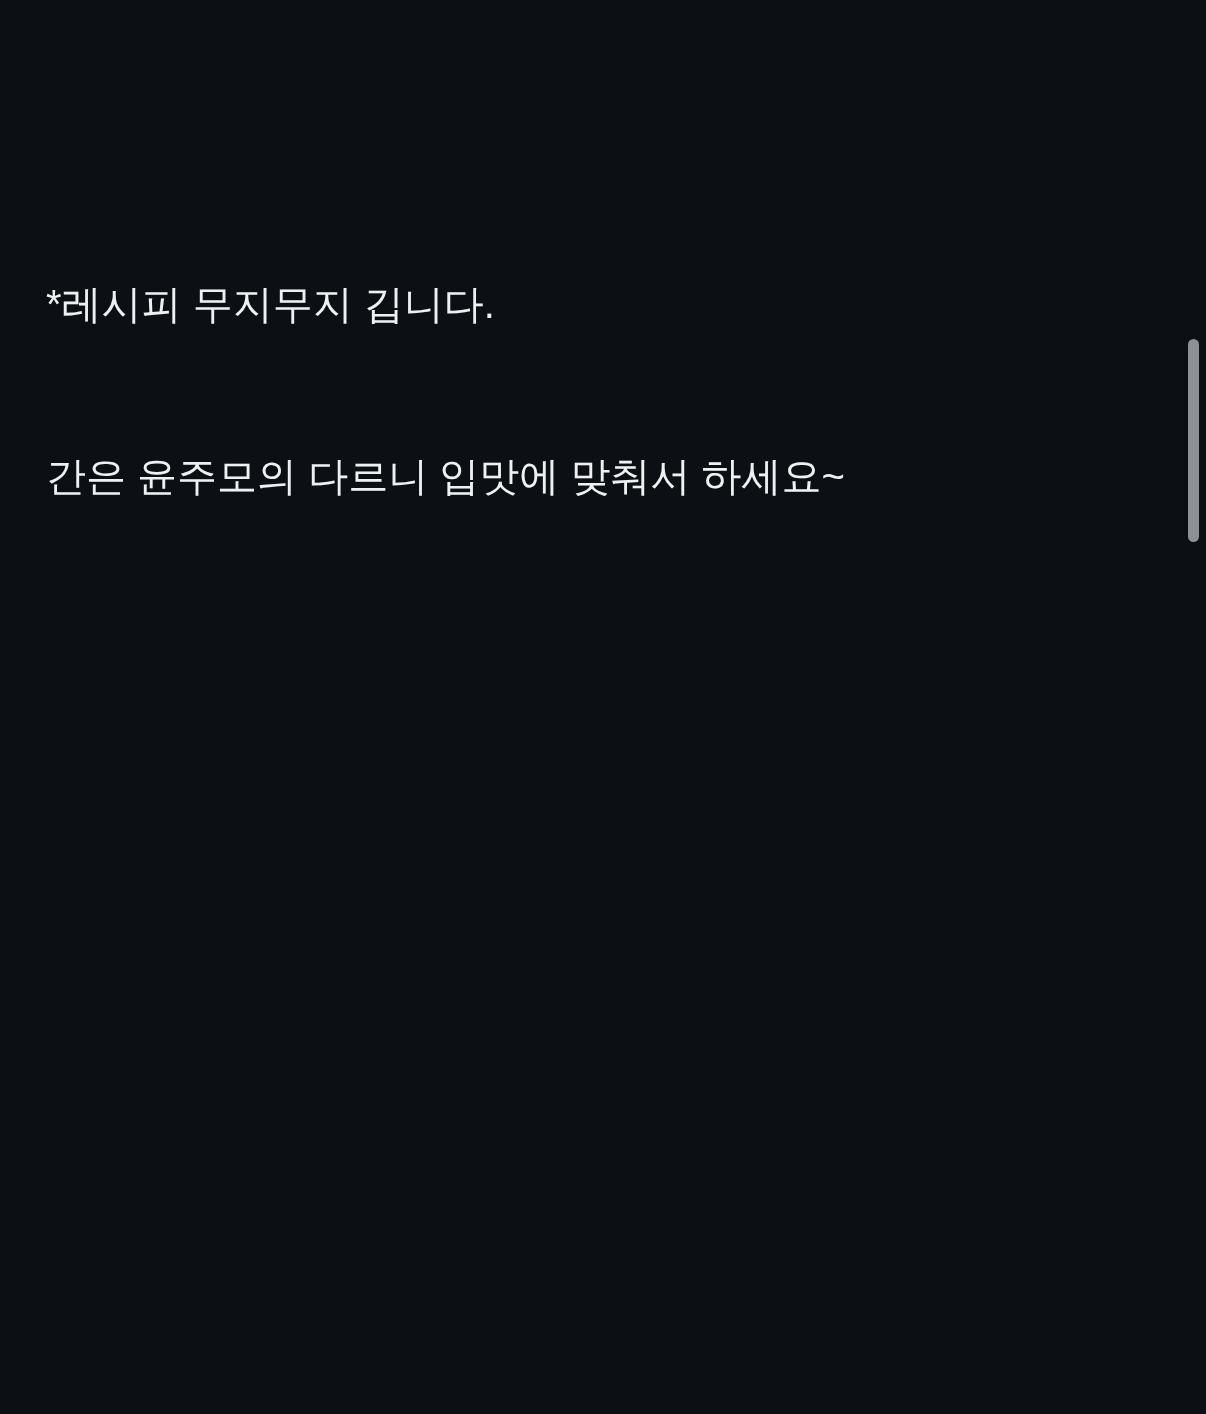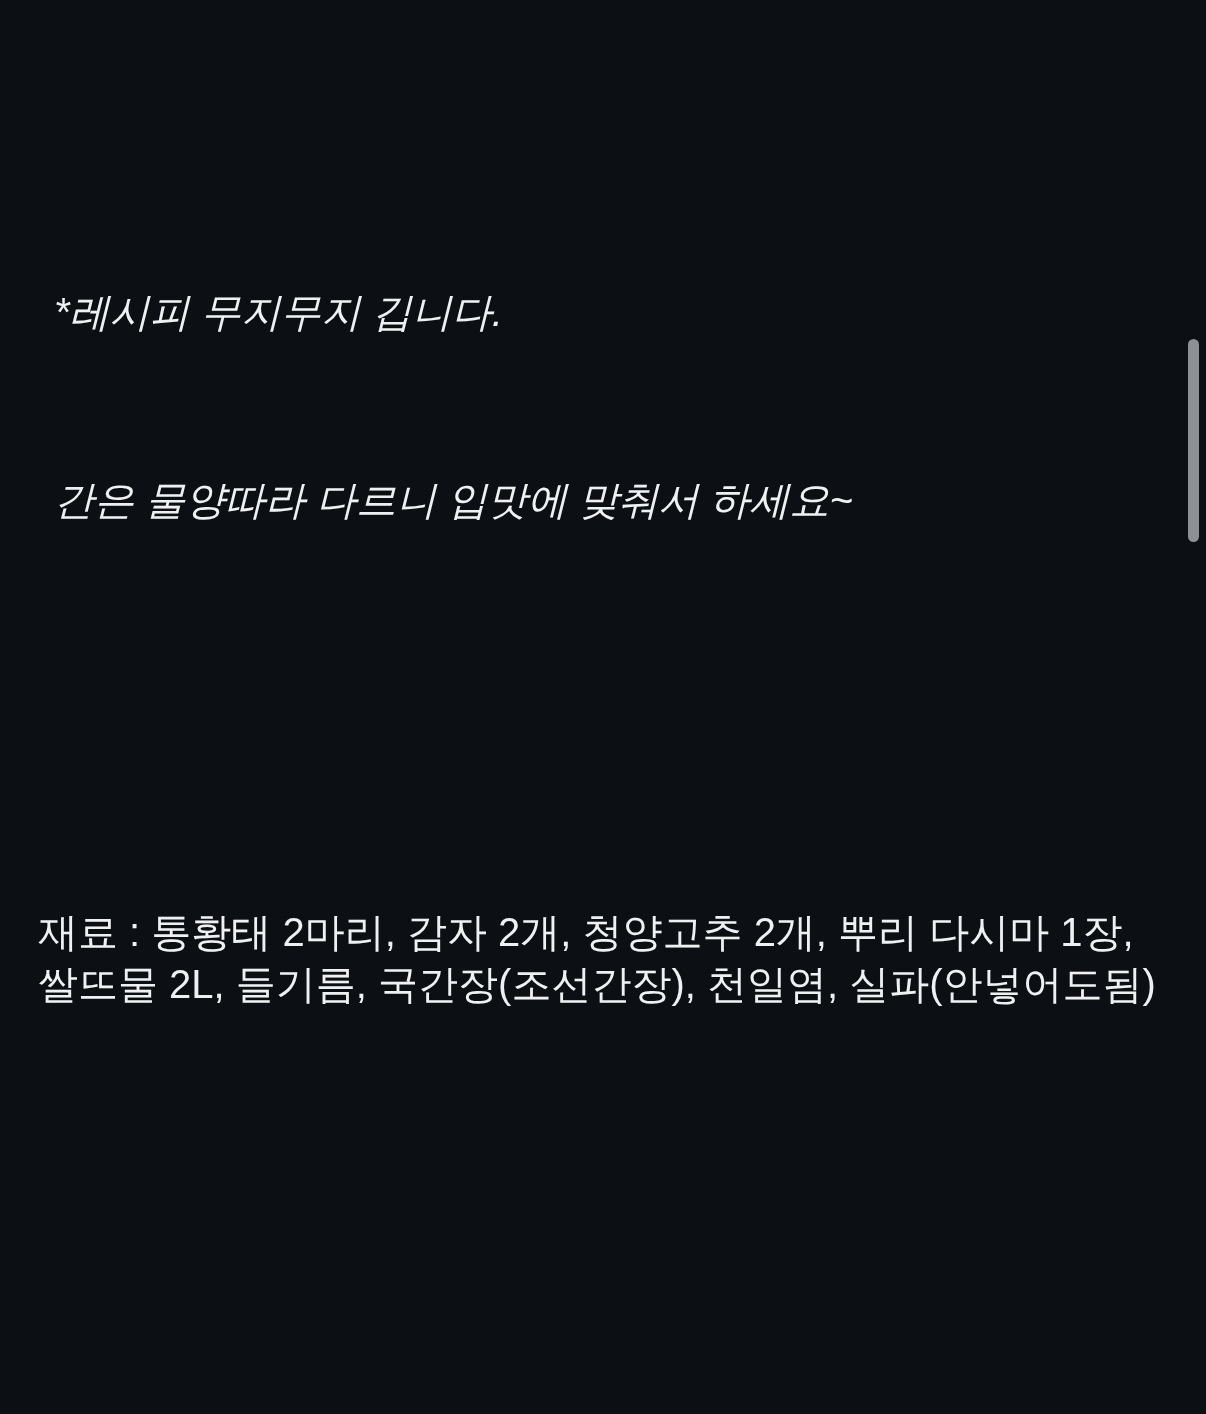--- a/index.html
+++ b/index.html
@@ -24,22 +24,21 @@
     line-height: 52px;
     letter-spacing: 0;
     white-space: pre-wrap;
     overflow-wrap: break-word;
     word-break: normal;
   }
   .para {
     margin: 0 0 52px 0;
   }
   .line {
-    margin: 16px;
-    font-style: italic;
+    margin: 8px;
   }
   .scrollbar-track {
     position: absolute;
     top: 0;
     right: 0;
     width: 18px;
     height: 1414px;
   }
   .scrollbar-thumb {
     position: absolute;
@@ -51,25 +50,24 @@
     background: #8d9095;
   }
 </style>
 </head>
 <body>
 
 <div class="content">
 
   <div class="para">
     <p class="line">*레시피 무지무지 깁니다.</p>
-    <p class="line">간은 물양따라 다르니 입맛에 맞춰서 하세요~</p>
+    <p class="line">간은 윤주모의 다르니 입맛에 맞춰서 하세요~</p>
   </div>
 
 
-  <p class="para">재료 : 통황태 2마리, 감자 2개, 청양고추 2개, 뿌리 다시마 1장, 쌀뜨물 2L, 들기름, 국간장(조선간장), 천일염, 실파(안넣어도됨)</p>
 
   <div class="steps">
     
     
     
     
     
     
     
     

